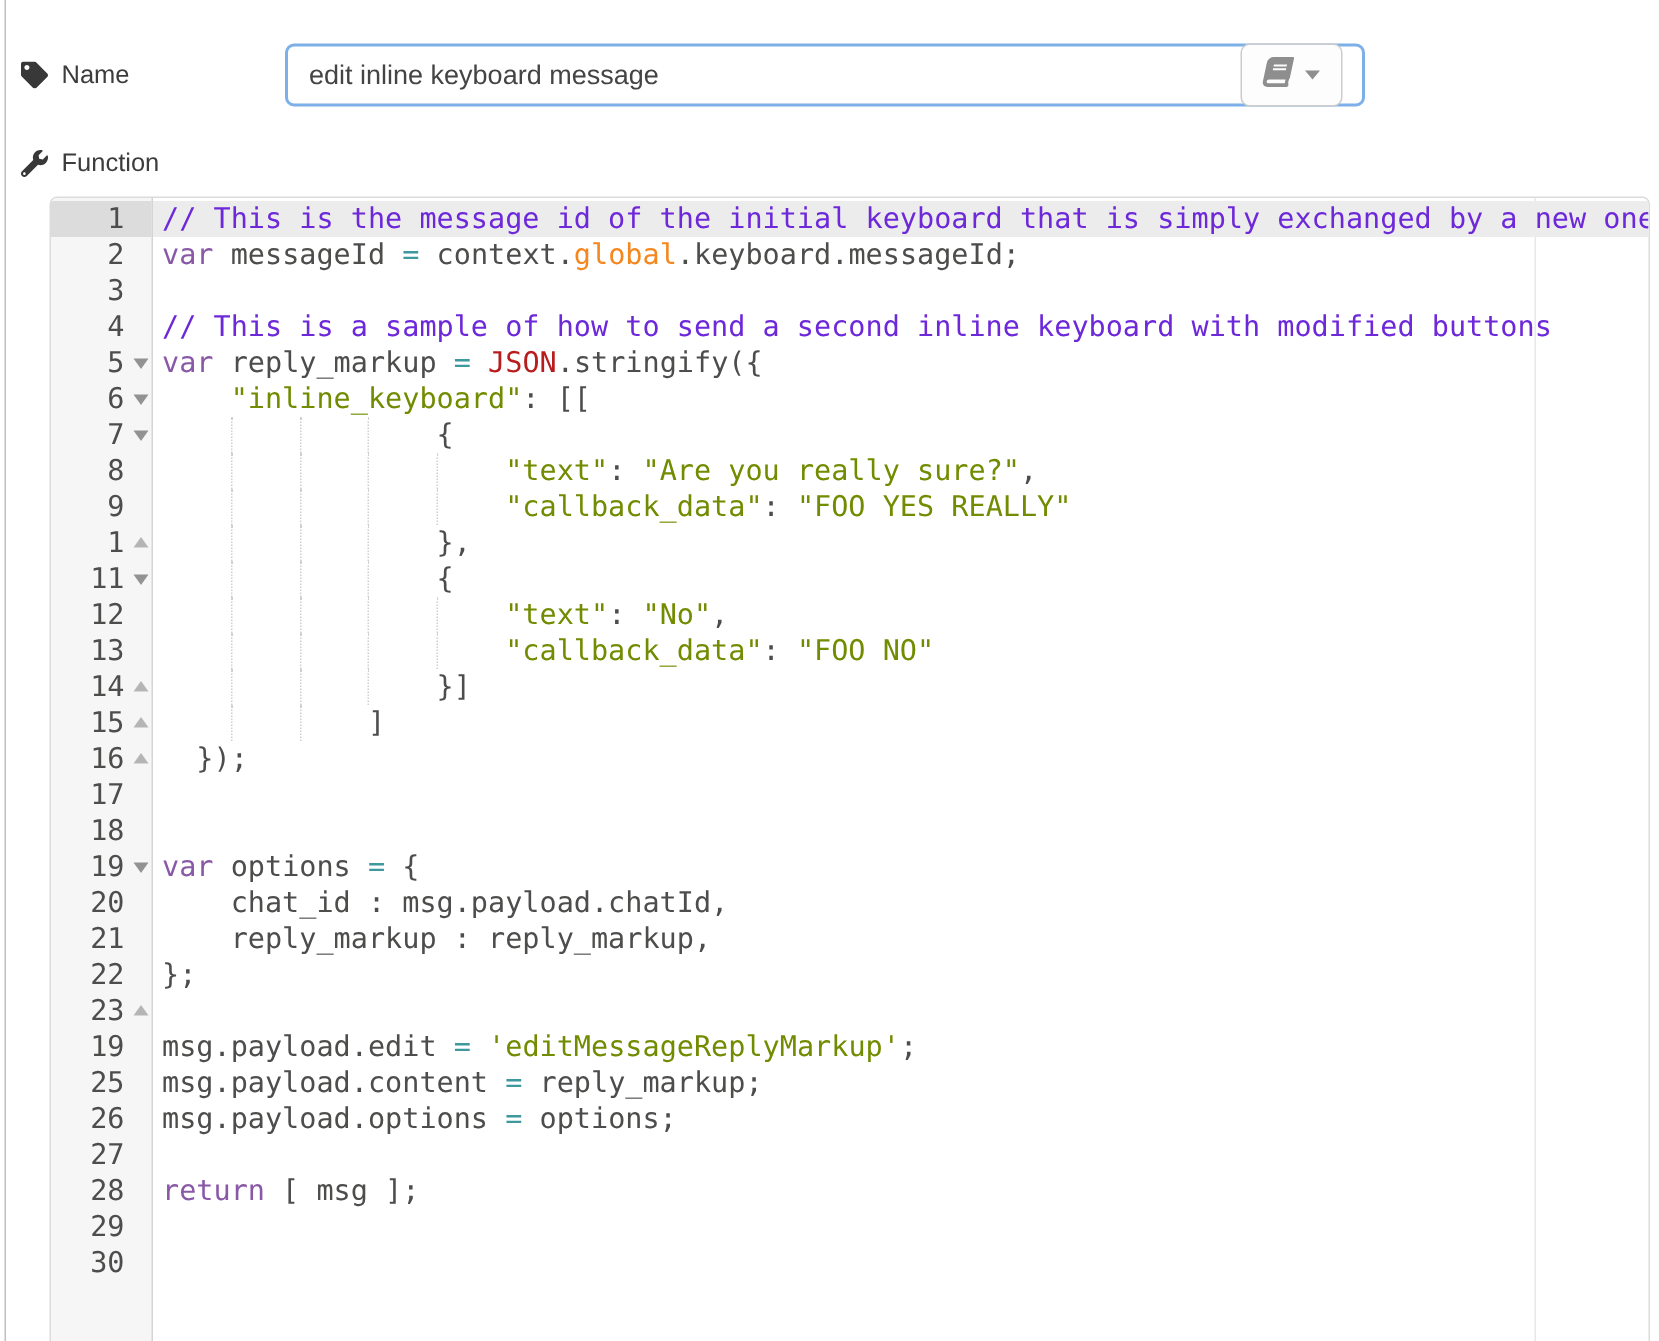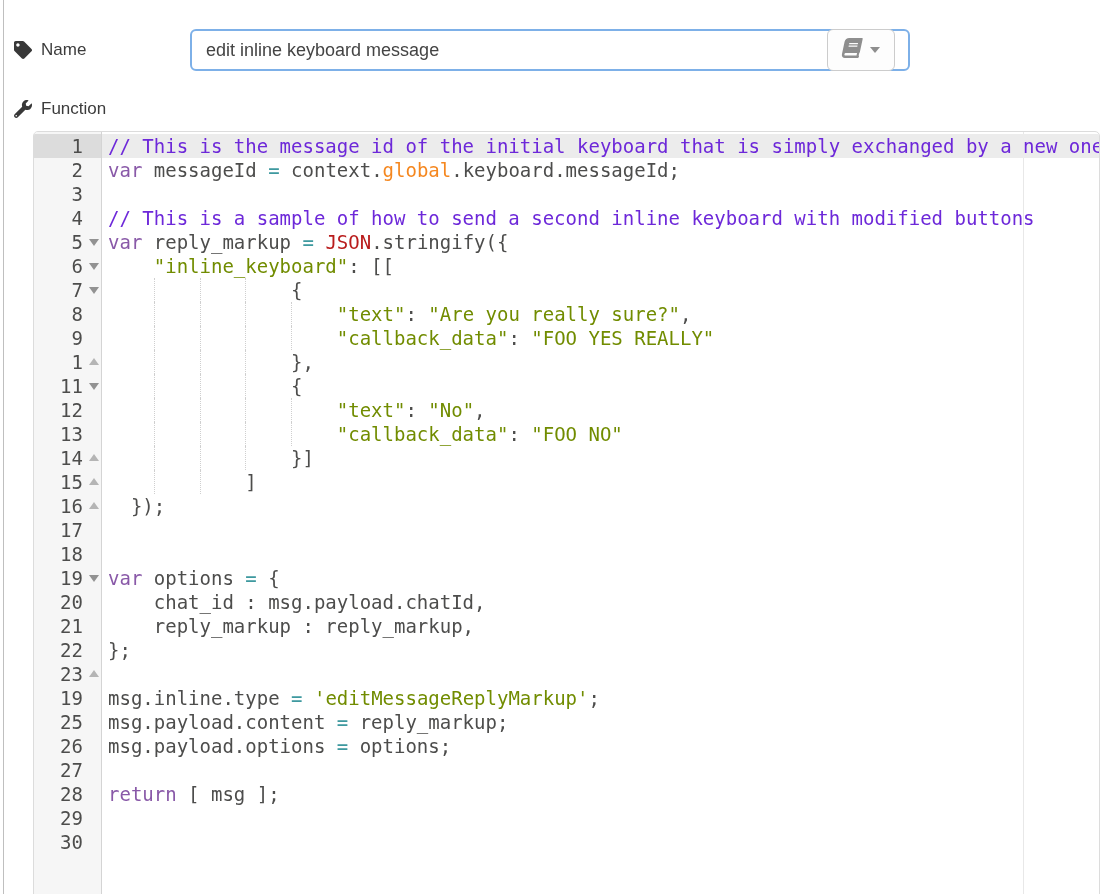--- a/index.html
+++ b/index.html
@@ -129,21 +129,21 @@
         <div class="cl"><i class="ig" style="left: calc(4ch + 6px);"></i><i class="ig" style="left: calc(8ch + 6px);"></i><i class="ig" style="left: calc(12ch + 6px);"></i><span class="tk-p">                }]</span></div>
         <div class="cl"><i class="ig" style="left: calc(4ch + 6px);"></i><i class="ig" style="left: calc(8ch + 6px);"></i><span class="tk-p">            ]</span></div>
         <div class="cl"><span class="tk-p">  });</span></div>
         <div class="cl"></div>
         <div class="cl"></div>
         <div class="cl"><span class="tk-k">var</span><span class="tk-p"> options </span><span class="tk-o">=</span><span class="tk-p"> {</span></div>
         <div class="cl"><span class="tk-p">    chat_id : msg.payload.chatId,</span></div>
         <div class="cl"><span class="tk-p">    reply_markup : reply_markup,</span></div>
         <div class="cl"><span class="tk-p">};</span></div>
         <div class="cl"></div>
-        <div class="cl"><span class="tk-p">msg.inline.type </span><span class="tk-o">=</span><span class="tk-p"> </span><span class="tk-s">'editMessageReplyMarkup'</span><span class="tk-p">;</span></div>
+        <div class="cl"><span class="tk-p">msg.payload.edit </span><span class="tk-o">=</span><span class="tk-p"> </span><span class="tk-s">'editMessageReplyMarkup'</span><span class="tk-p">;</span></div>
         <div class="cl"><span class="tk-p">msg.payload.content </span><span class="tk-o">=</span><span class="tk-p"> reply_markup;</span></div>
         <div class="cl"><span class="tk-p">msg.payload.options </span><span class="tk-o">=</span><span class="tk-p"> options;</span></div>
         <div class="cl"></div>
         <div class="cl"><span class="tk-k">return</span><span class="tk-p"> [ msg ];</span></div>
         <div class="cl"></div>
       </div>
   </div>
 </div>
 
 </body></html>

